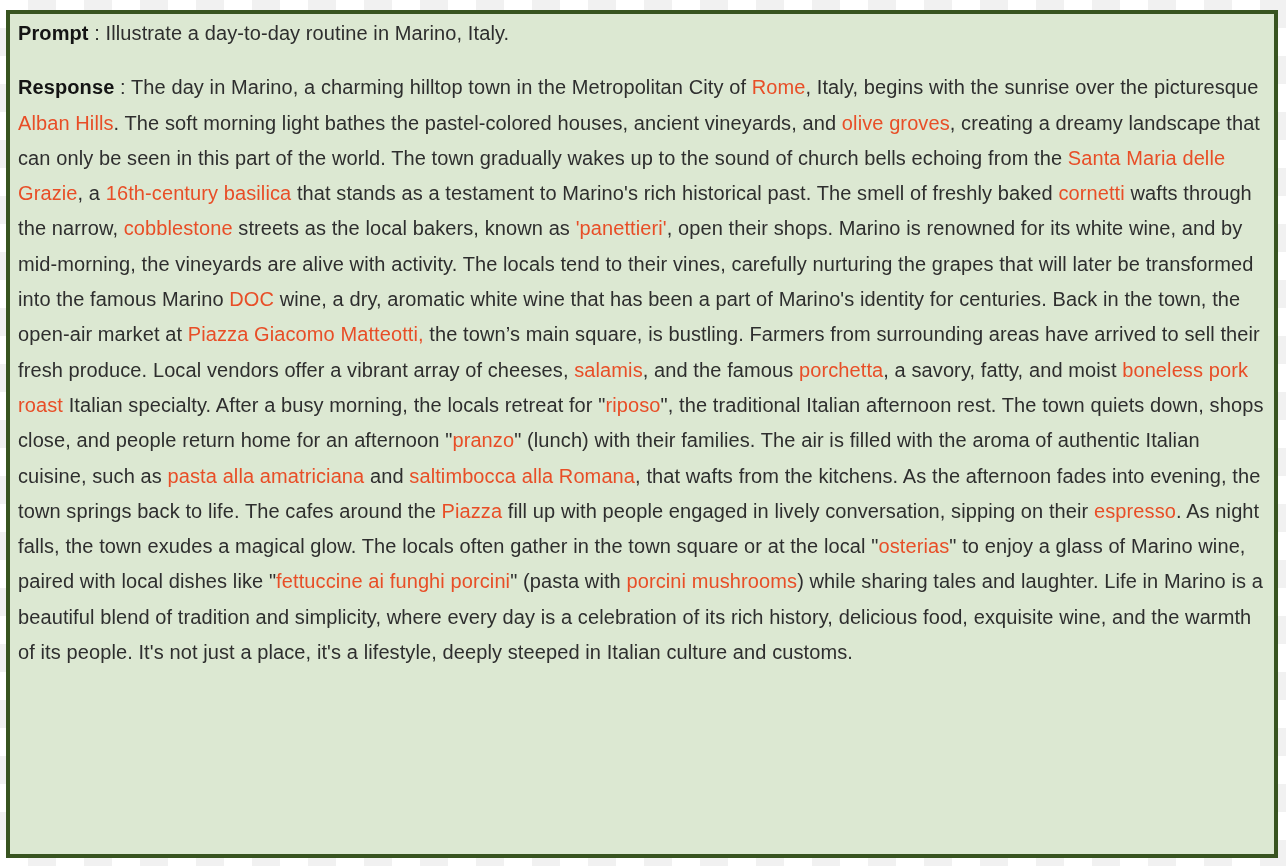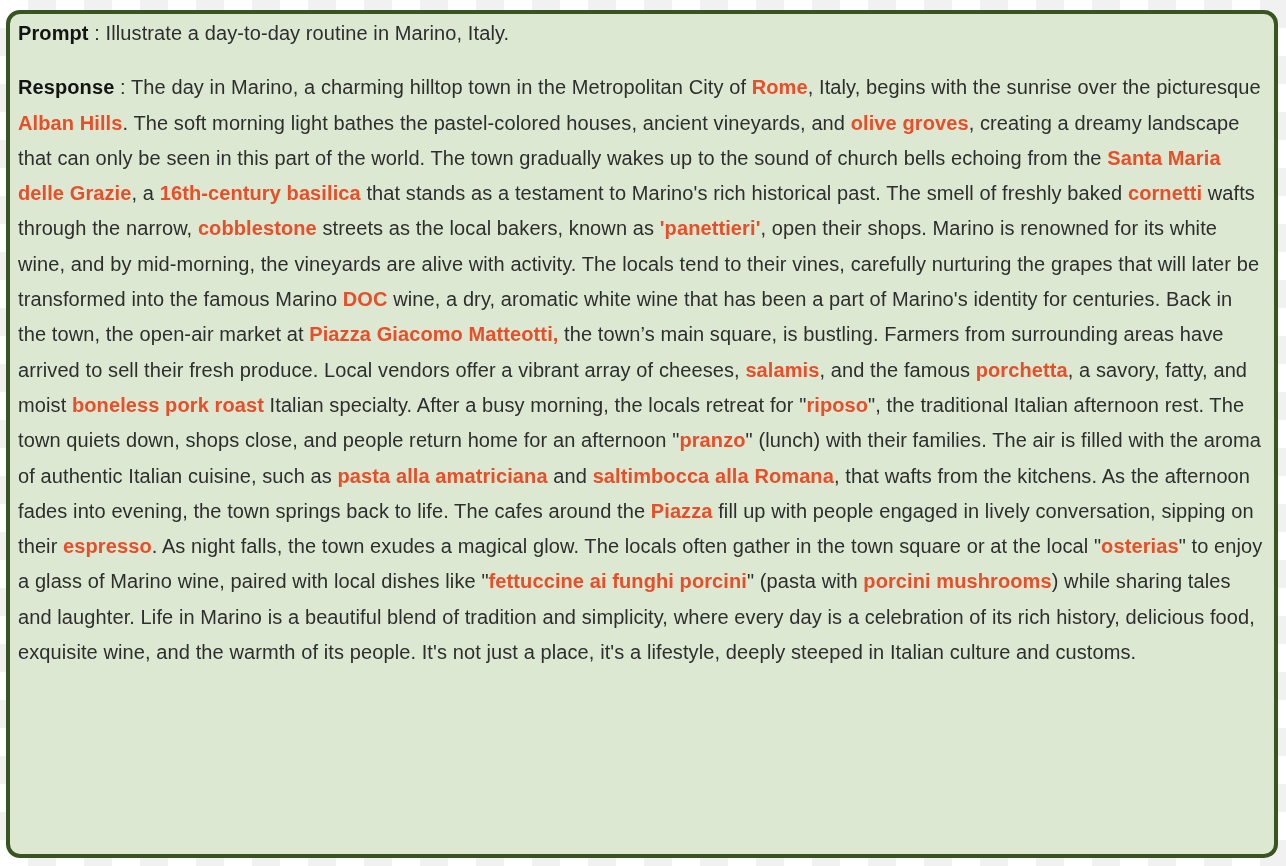--- a/index.html
+++ b/index.html
@@ -18,39 +18,39 @@
     height:866px;
     font-family:"Liberation Sans", sans-serif;
     background:repeating-conic-gradient(var(--checker-dark) 0% 25%, var(--checker-light) 0% 50%) 0 0 / 56px 56px;
     overflow:hidden;
   }
   .panel{
     margin:10px 8px 8px 6px;
     height:848px;
     background:var(--panel-bg);
     border:4px solid var(--panel-border);
-    border-radius:14px;
+    border-radius:0;
     padding:2px 8px 6px 8px;
     overflow:hidden;
   }
   .panel p{
     margin:0;
     font-size:20px;
     line-height:35.3px;
     color:var(--text);
     letter-spacing:0.1px;
   }
   .prompt-paragraph{margin-bottom:19px !important;}
   .label{
     font-weight:bold;
     color:var(--label);
   }
   .hl{
     color:var(--hl);
-    font-weight:bold;
+    font-weight:normal;
   }
 </style>
 </head>
 <body>
 
 <div class="panel">
   <p class="prompt-paragraph"><span class="label">Prompt</span><span> : </span><span>Illustrate a day-to-day routine in Marino, Italy.</span></p>
   <p class="response-paragraph"><span class="label">Response</span><span> : </span><span><span>The day in Marino, a charming hilltop town in the Metropolitan City of </span><span class="hl">Rome</span><span>, Italy, begins with the sunrise over the picturesque </span><span class="hl">Alban Hills</span><span>. The soft morning light bathes the pastel-colored houses, ancient vineyards, and </span><span class="hl">olive groves</span><span>, creating a dreamy landscape that can only be seen in this part of the world. The town gradually wakes up to the sound of church bells echoing from the </span><span class="hl">Santa Maria delle Grazie</span><span>, a </span><span class="hl">16th-century basilica</span><span> that stands as a testament to Marino's rich historical past. The smell of freshly baked </span><span class="hl">cornetti</span><span> wafts through the narrow, </span><span class="hl">cobblestone</span><span> streets as the local bakers, known as </span><span class="hl">'panettieri'</span><span>, open their shops. Marino is renowned for its white wine, and by mid-morning, the vineyards are alive with activity. The locals tend to their vines, carefully nurturing the grapes that will later be transformed into the famous Marino </span><span class="hl">DOC</span><span> wine, a dry, aromatic white wine that has been a part of Marino's identity for centuries. Back in the town, the open-air market at </span><span class="hl">Piazza Giacomo Matteotti,</span><span> the town’s main square, is bustling. Farmers from surrounding areas have arrived to sell their fresh produce. Local vendors offer a vibrant array of cheeses, </span><span class="hl">salamis</span><span>, and the famous </span><span class="hl">porchetta</span><span>, a savory, fatty, and moist </span><span class="hl">boneless pork roast</span><span> Italian specialty. After a busy morning, the locals retreat for "</span><span class="hl">riposo</span><span>", the traditional Italian afternoon rest. The town quiets down, shops close, and people return home for an afternoon "</span><span class="hl">pranzo</span><span>" (lunch) with their families. The air is filled with the aroma of authentic Italian cuisine, such as </span><span class="hl">pasta alla amatriciana</span><span> and </span><span class="hl">saltimbocca alla Romana</span><span>, that wafts from the kitchens. As the afternoon fades into evening, the town springs back to life. The cafes around the </span><span class="hl">Piazza</span><span> fill up with people engaged in lively conversation, sipping on their </span><span class="hl">espresso</span><span>. As night falls, the town exudes a magical glow. The locals often gather in the town square or at the local "</span><span class="hl">osterias</span><span>" to enjoy a glass of Marino wine, paired with local dishes like "</span><span class="hl">fettuccine ai funghi porcini</span><span>" (pasta with </span><span class="hl">porcini mushrooms</span><span>) while sharing tales and laughter. Life in Marino is a beautiful blend of tradition and simplicity, where every day is a celebration of its rich history, delicious food, exquisite wine, and the warmth of its people. It's not just a place, it's a lifestyle, deeply steeped in Italian culture and customs.</span></span></p>
 </div>
 

